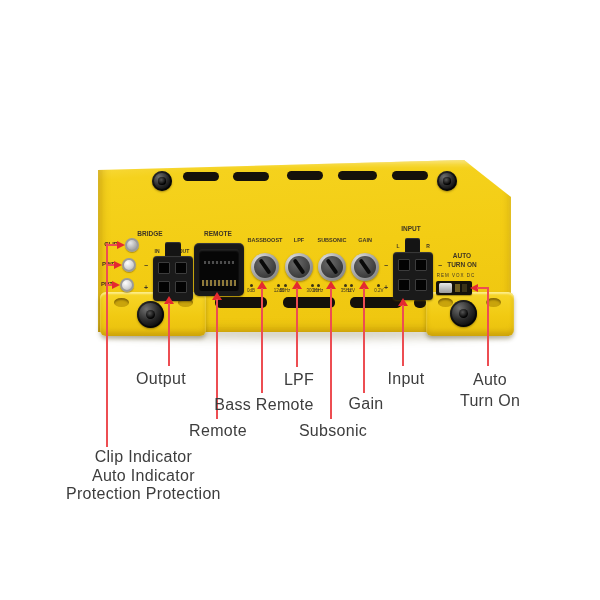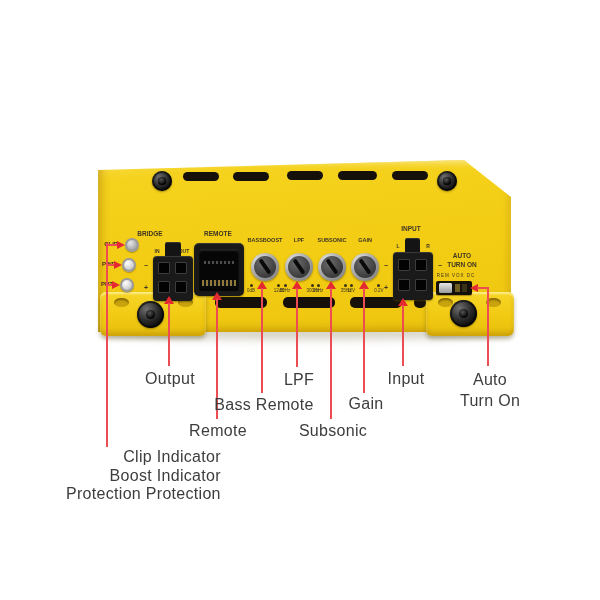--- a/index.html
+++ b/index.html
@@ -58,21 +58,21 @@
   .arr-up{position:absolute;width:0;height:0;border-left:5px solid transparent;
           border-right:5px solid transparent;border-bottom:8px solid #e42a30;}
   .arr-right{position:absolute;width:0;height:0;border-top:4px solid transparent;
           border-bottom:4px solid transparent;border-left:8px solid #e42a30;}
   .arr-left{position:absolute;width:0;height:0;border-top:4px solid transparent;
           border-bottom:4px solid transparent;border-right:8px solid #e42a30;}
 
   
   .callout{position:absolute;transform:translateX(-50%);font-size:16px;color:#3d3d3d;
            letter-spacing:.3px;white-space:nowrap;font-weight:500;}
-  .callout.block{transform:none;text-align:right;line-height:18.5px;}
+  .callout.block{transform:none;text-align:center;line-height:18.5px;}
   .callout.center2{text-align:center;line-height:21px;}
 </style>
 </head>
 <body>
 
 <div class="stage">
 
   <div class="amp-shadow"></div>
 
   <div class="amp-body"></div>
@@ -220,30 +220,30 @@
   <div class="arr-up" style="left:359px;top:281px;"></div>
   <div class="cline-v" style="left:363px;top:288px;height:105px;"></div>
 
   <div class="arr-up" style="left:398px;top:298px;"></div>
   <div class="cline-v" style="left:402px;top:305px;height:61px;"></div>
 
   <div class="arr-left" style="left:470px;top:284px;"></div>
   <div class="cline-h" style="left:477px;top:287px;width:12px;"></div>
   <div class="cline-v" style="left:487px;top:287px;height:79px;"></div>
 
-  <div class="callout" style="left:170px;top:370px;">Output</div>
+  <div class="callout" style="left:161px;top:370px;">Output</div>
   <div class="callout" style="left:299px;top:371px;">LPF</div>
   <div class="callout" style="left:406px;top:370px;">Input</div>
   <div class="callout center2" style="left:490px;top:369px;">
     <div>Auto</div>
     <div>Turn On</div>
   </div>
   <div class="callout" style="left:264px;top:396px;">Bass Remote</div>
   <div class="callout" style="left:366px;top:395px;">Gain</div>
   <div class="callout" style="left:218px;top:422px;">Remote</div>
   <div class="callout" style="left:333px;top:422px;">Subsonic</div>
   <div class="callout block" style="left:66px;top:448px;">
     <div>Clip Indicator</div>
-    <div>Boost Indicator</div>
+    <div>Auto Indicator</div>
     <div>Protection Protection</div>
   </div>
 
 </div>
 
 </body></html>

